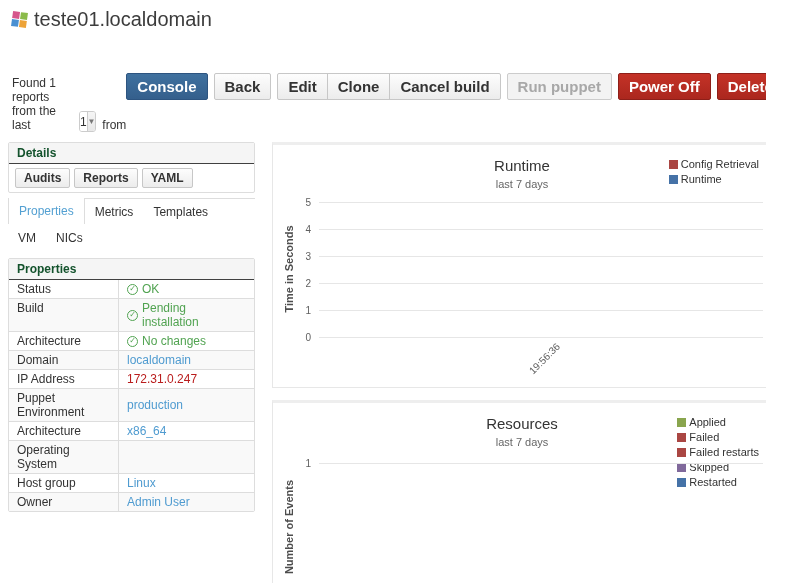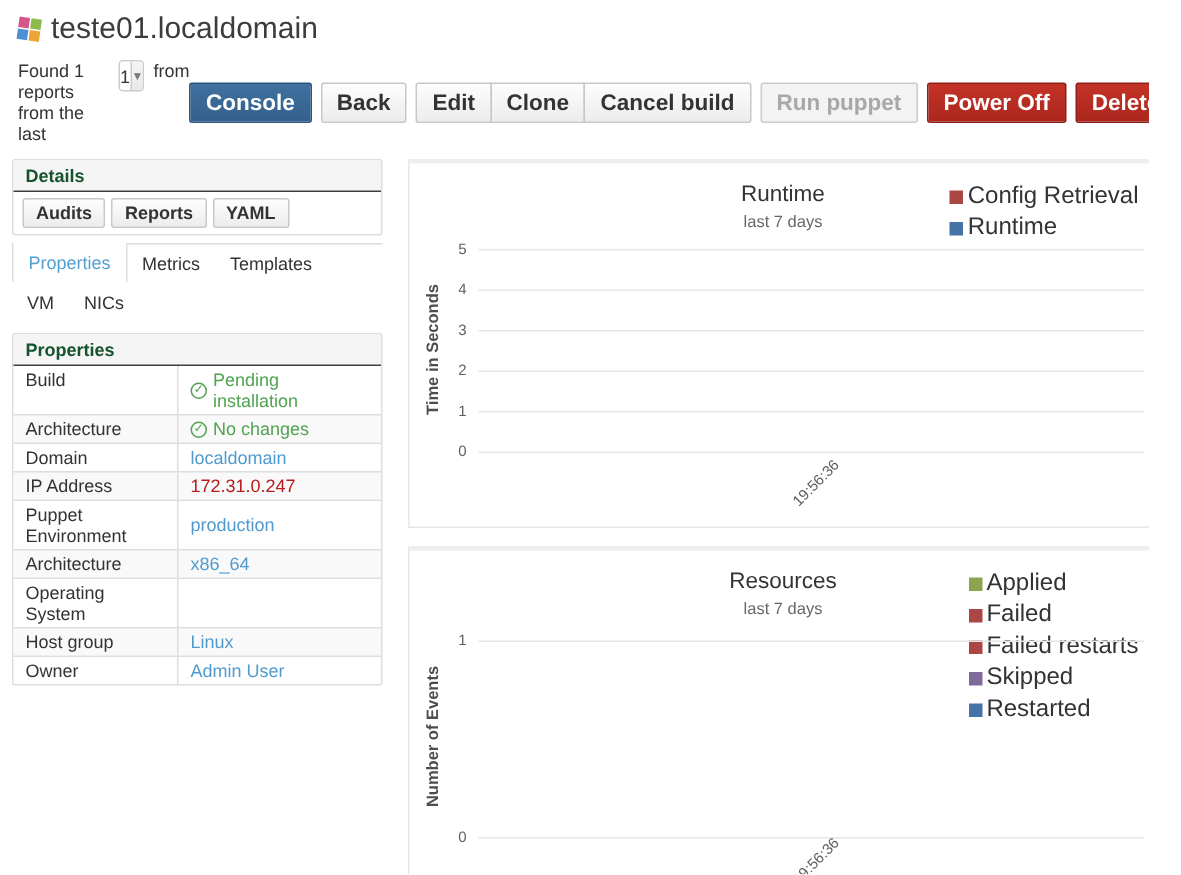--- a/index.html
+++ b/index.html
@@ -12,21 +12,21 @@
   .title-row { display:flex; align-items:center; gap:7px; }
   .host-icon { display:inline-grid; grid-template-columns:7px 7px; grid-template-rows:7px 7px; gap:1px; transform:rotate(8deg); }
   .host-icon i { display:block; }
   .host-icon .q1 { background:#d6568c; }
   .host-icon .q2 { background:#8bbb4a; }
   .host-icon .q3 { background:#eda338; }
   .host-icon .q4 { background:#4a90d2; }
   .page-title { font-size:20px; font-weight:400; color:#3c3c3c; }
 
   .sub-row { margin-top:9px; display:flex; justify-content:space-between; align-items:center; padding-right:2px; }
-  .report-filter { font-size:12px; color:#333; display:flex; align-items:flex-start; gap:6px; }
+  .report-filter { font-size:12px; color:#333; display:flex; align-items:flex-end; gap:6px;margin-top:36px; }
   .combo { display:inline-flex; align-items:stretch; border:1px solid #ccc; border-radius:3px; height:21px; overflow:hidden; background:#fff; cursor:pointer; }
   .combo-value { width:24px; display:flex; align-items:center; justify-content:center; font-size:12px; color:#333; background:#fff; }
   .combo-arrow { width:15px; display:flex; align-items:center; justify-content:center; font-size:8px; color:#777; background:linear-gradient(#f5f5f5,#e8e8e8); border-left:1px solid #ccc; }
 
   
   .toolbar { display:flex; gap:6px; align-items:center; }
   .btn { font-family:"Liberation Sans", sans-serif; font-size:15px; font-weight:700; color:#333;
          padding:4px 10px; border:1px solid #c7c7c7; border-radius:2px;
          background:linear-gradient(#fdfdfd,#ececec); cursor:pointer; white-space:nowrap; }
   .btn-primary { color:#fff; border-color:#2d5480; background:linear-gradient(#40719f,#345f8c); }
@@ -67,21 +67,21 @@
   .ok-icon::before { content:"✓"; }
   .prop-row.type-status .ok-icon { display:inline-flex; }
 
   
   .chart-panel { position:relative; width:500px; background:#fff; border:1px solid #e7e7e7; border-top:3px solid #eee; overflow:hidden; }
   .chart-panel.runtime { height:246px; margin-bottom:12px; }
   .chart-panel.resources { height:240px; }
   .chart-title { position:absolute; top:12px; left:0; right:0; text-align:center; font-size:15px; color:#333; }
   .chart-subtitle { position:absolute; top:33px; left:0; right:0; text-align:center; font-size:11px; color:#666; }
   .legend { position:absolute; top:13px; right:12px; display:flex; flex-direction:column; gap:3px; }
-  .legend-item { display:flex; align-items:center; gap:3px; font-size:16px; color:#333; cursor:pointer; }
+  .legend-item { display:flex; align-items:center; gap:3px; font-size:11px; color:#333; cursor:pointer; }
   .swatch { width:9px; height:9px; flex:none; display:inline-block; }
   .plot { position:absolute; left:10px; right:8px; display:flex; flex-direction:column; justify-content:space-between; }
   .runtime .plot { top:51px; height:148px; }
   .resources .plot { top:54px; height:144px; }
   .grid-row { display:flex; align-items:center; height:13px; }
   .tick-label { width:36px; flex:none; text-align:right; padding-right:8px; font-size:10px; color:#606060; }
   .grid-line { flex:1; height:1px; background:#e6e6e6; }
   .ylabel { position:absolute; left:-64px; top:118px; width:160px; text-align:center; transform:rotate(-90deg); font-size:11px; font-weight:700; color:#4d4d4d; }
   .xlabel { position:absolute; left:252px; font-size:10px; color:#606060; transform:rotate(-45deg); transform-origin:center; }
   .runtime .xlabel { top:208px; }
@@ -146,20 +146,27 @@
           <span class="tab">Metrics</span>
           <span class="tab">Templates</span>
           <span class="tab">VM</span>
           <span class="tab">NICs</span>
         </div>
 
       <div class="panel props-panel">
         <div class="panel-heading">Properties</div>
         <div class="prop-rows">
             <div class="prop-row type-status">
+            <div class="prop-label">Status</div>
+            <div class="prop-value">
+              <span class="ok-icon"></span>
+              <span class="prop-value-text">OK</span>
+            </div>
+          </div>
+            <div class="prop-row type-status">
             <div class="prop-label">Build</div>
             <div class="prop-value">
               <span class="ok-icon"></span>
               <span class="prop-value-text">Pending installation</span>
             </div>
           </div>
             <div class="prop-row type-status">
             <div class="prop-label">Architecture</div>
             <div class="prop-value">
               <span class="ok-icon"></span>

